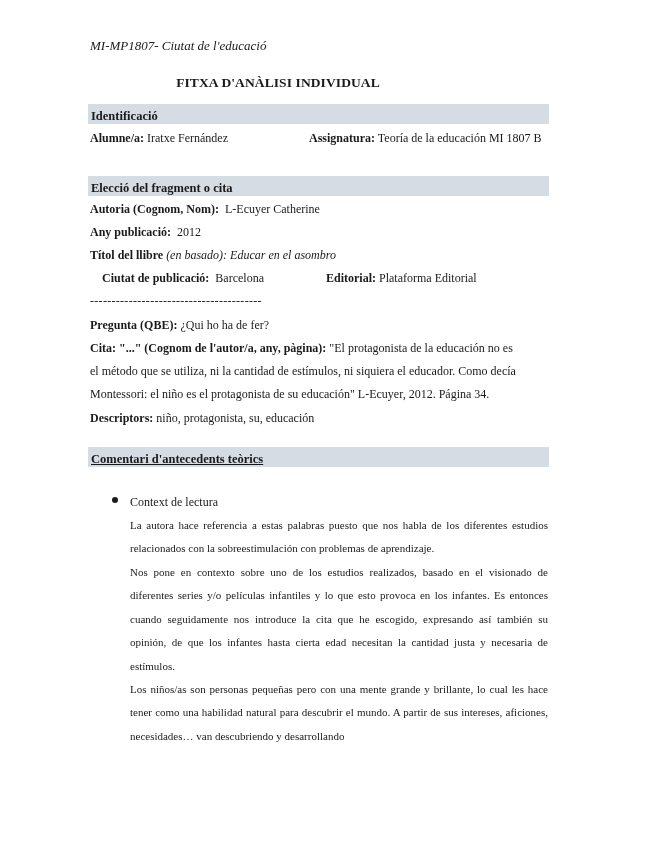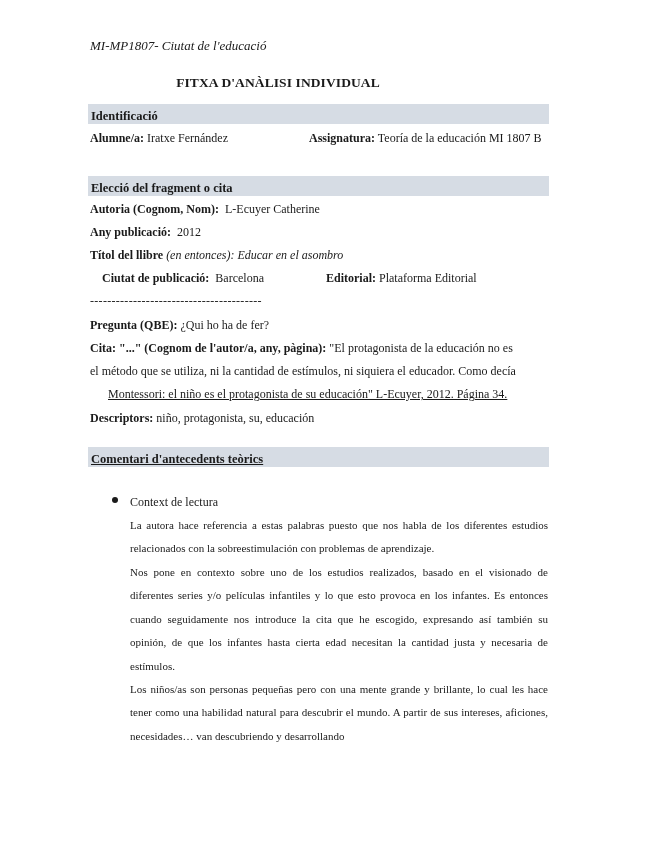--- a/index.html
+++ b/index.html
@@ -57,21 +57,21 @@
 <div class="line" style="left:90px; top:202px;">
   <b>Autoria (Cognom, Nom):</b>&nbsp;
   <span>L-Ecuyer Catherine</span>
 </div>
 <div class="line" style="left:90px; top:225px;">
   <b>Any publicació:</b>&nbsp;
   <span>2012</span>
 </div>
 <div class="line" style="left:90px; top:248px;">
   <b>Títol del llibre</b>
-  <i>(en entonces):</i>
+  <i>(en basado):</i>
   <i>Educar en el asombro</i>
 </div>
 <div class="line" style="left:102px; top:271px;">
   <b>Ciutat de publicació:</b>&nbsp;
   <span>Barcelona</span>
 </div>
 <div class="line" style="left:326px; top:271px;">
   <b>Editorial:</b>
   <span>Plataforma Editorial</span>
 </div>
@@ -79,21 +79,21 @@
 
 <div class="line" style="left:90px; top:318px;">
   <b>Pregunta (QBE):</b>
   <span>¿Qui ho ha de fer?</span>
 </div>
 <div class="line" style="left:90px; top:341px; width:458px;">
   <b>Cita: "..." (Cognom de l'autor/a, any, pàgina):</b>
   <span>"El protagonista de la educación no es</span>
 </div>
 <div class="line" style="left:90px; top:364px;">el método que se utiliza, ni la cantidad de estímulos, ni siquiera el educador. Como decía</div>
-<div class="line" style="left:108px; top:387px;text-decoration:underline;">Montessori: el niño es el protagonista de su educación" L-Ecuyer, 2012. Página 34.</div>
+<div class="line" style="left:90px; top:387px;">Montessori: el niño es el protagonista de su educación" L-Ecuyer, 2012. Página 34.</div>
 <div class="line" style="left:90px; top:411px;">
   <b>Descriptors:</b>
   <span>niño, protagonista, su, educación</span>
 </div>
 
 <div class="band" style="top:447px;text-decoration:underline;">Comentari d'antecedents teòrics</div>
 
 <div class="bullet"></div>
 <div class="line" style="left:130px; top:495px;">Context de lectura</div>
 

